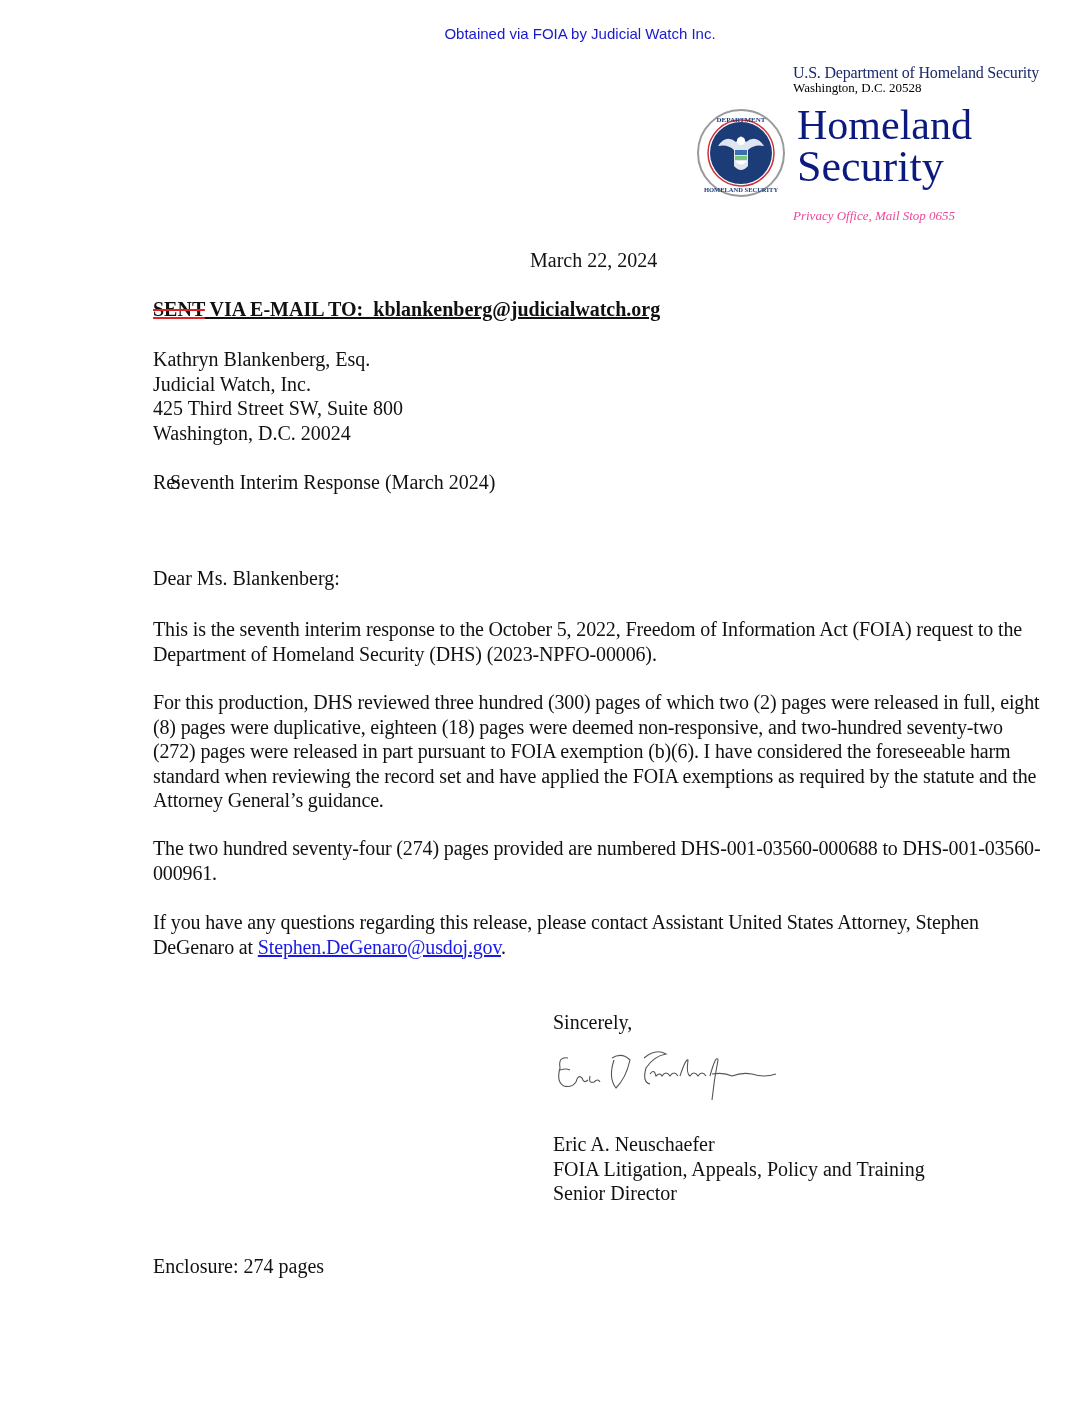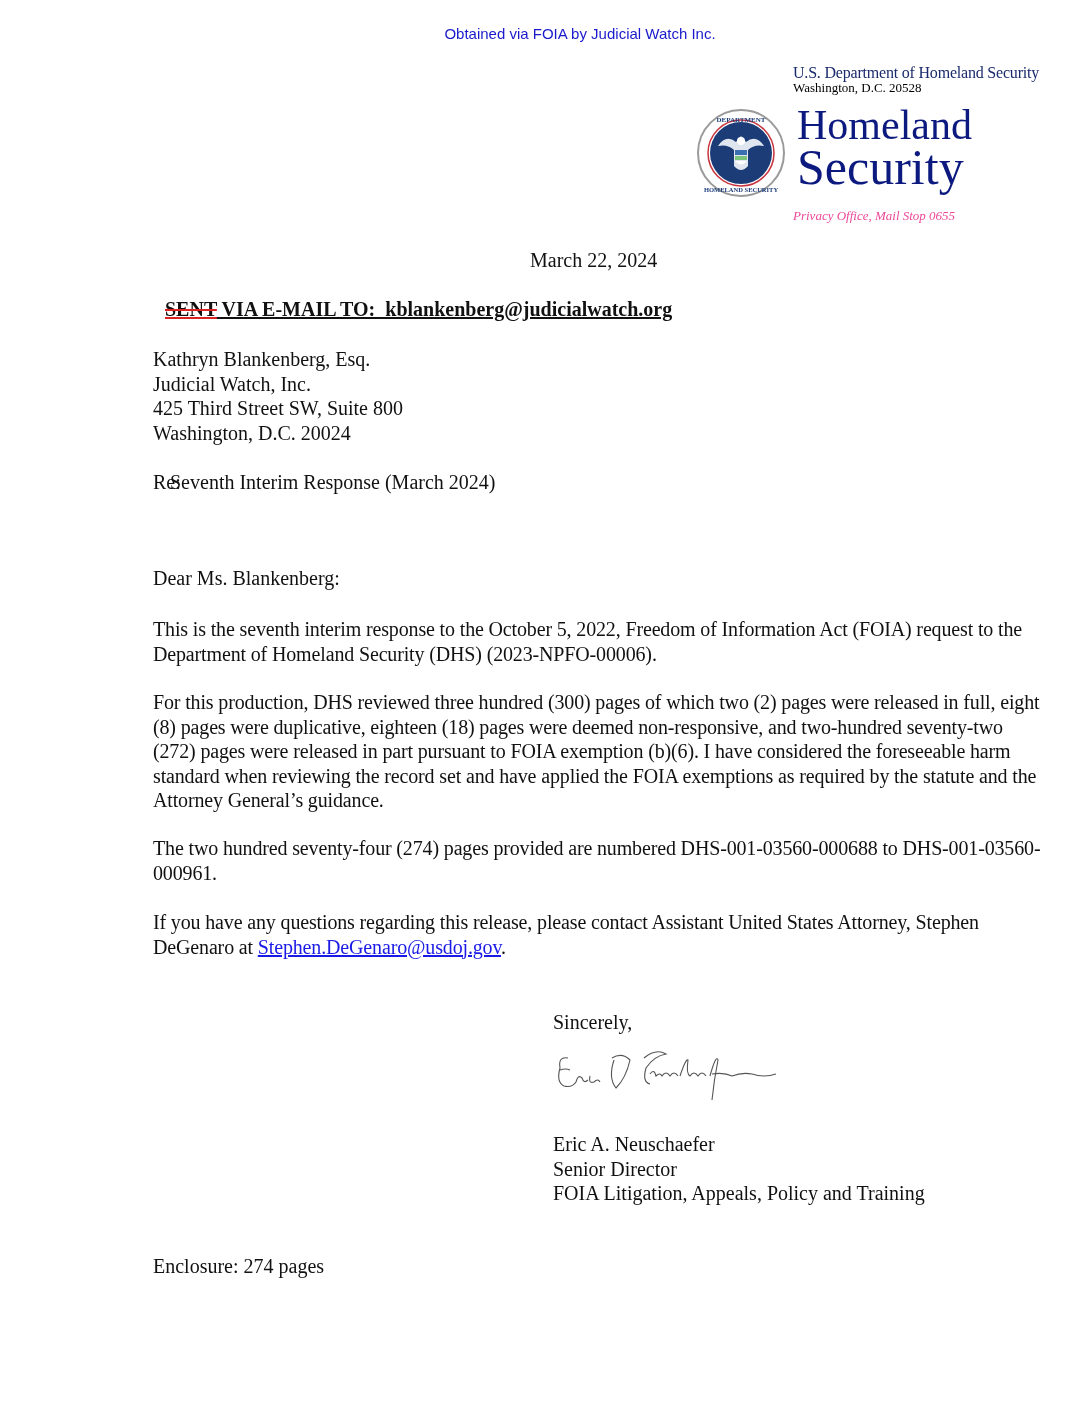--- a/index.html
+++ b/index.html
@@ -4,26 +4,26 @@
   <style>
     html, body { margin:0; padding:0; background:#ffffff; }
     body { width:1088px; height:1408px; position:relative; overflow:hidden;
       font-family:"Liberation Serif", "DejaVu Serif", serif; color:#111; }
     .abs { position:absolute;padding-left:36px; }
     .watermark { top:25px; left:0; width:1088px; text-align:center;
       font-family:"Liberation Sans", "DejaVu Sans", sans-serif; font-size:15px; color:#1a1acc; }
     .dept { left:757px; top:64px; font-size:16px; font-weight:normal; color:#1a2a6c; letter-spacing:-0.2px; }
     .city { left:757px; top:80px; font-size:13px; color:#000000; }
     .brand1 { left:761px; top:103px; font-size:42px; line-height:44px; color:#0c1a80; }
-    .brand2 { left:761px; top:145px; font-size:50px; line-height:44px; color:#0c1a80; }
+    .brand2 { left:761px; top:145px; font-size:44px; line-height:44px; color:#0c1a80; }
     .privacy { left:757px; top:208px; font-size:13px; font-style:italic; color:#ec4899; }
     .seal { left:660px; top:108px; width:90px; height:90px; }
     .text { font-size:20px; line-height:24.5px; }
     .date { left:494px; top:248px; }
-    .sentline { left:117px; top:297px; font-weight:bold; text-decoration:underline;margin-left:12px; }
+    .sentline { left:117px; top:297px; font-weight:bold; text-decoration:underline; }
     .strike { color:#111; text-decoration:underline line-through; text-decoration-color:#d22; }
     .addr { left:117px; top:347px; }
     .re { left:117px; top:470px; font-weight:normal; }
     .re-label { display:inline-block; width:53px; }
     .re-lines { position:absolute; left:53px; top:0; white-space:nowrap; }
     .greet { left:117px; top:566px; }
     .para { left:117px; width:890px; letter-spacing:-0.15px; }
     .p1 { top:617px; }
     .p2 { top:690px; }
     .p3 { top:836px; }
@@ -102,17 +102,17 @@
     <path d="M98 20 Q110 10 120 16 Q108 18 100 30 Q96 44 104 46"></path>
     <path d="M104 36 Q108 30 110 38 Q114 34 116 38 Q120 32 124 38 Q128 32 132 38"></path>
     <path d="M134 38 Q140 20 142 22 Q140 36 144 38 Q148 32 152 38 Q156 32 160 38"></path>
     <path d="M164 38 Q170 16 172 22 Q168 42 166 62"></path>
     <path d="M166 36 Q178 34 186 38 Q196 34 206 36 Q218 40 230 36"></path>
   </svg>
 </div>
 
 <div class="abs text signer">
   <div>Eric A. Neuschaefer</div>
+  <div>FOIA Litigation, Appeals, Policy and Training</div>
   <div>Senior Director</div>
-  <div>FOIA Litigation, Appeals, Policy and Training</div>
 </div>
 
 <div class="abs text encl">Enclosure: 274 pages</div>
 
 </body></html>

